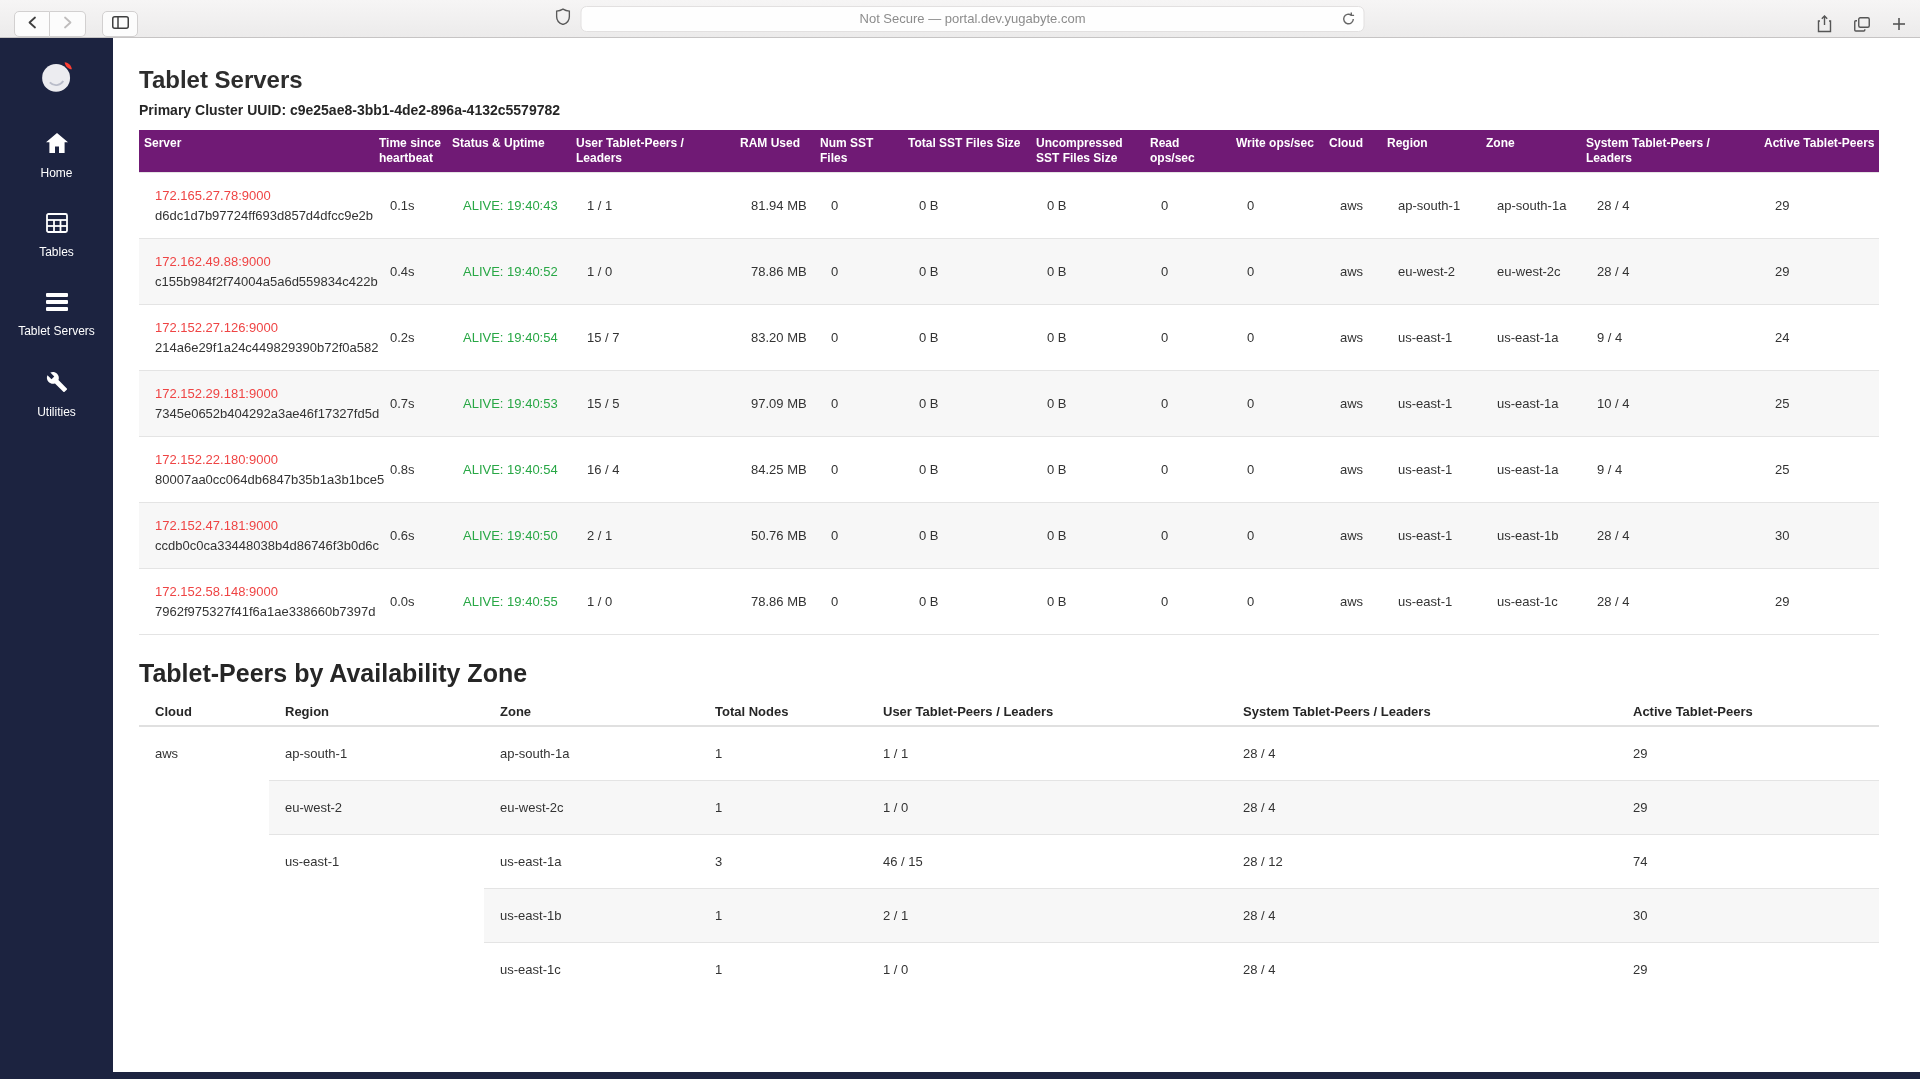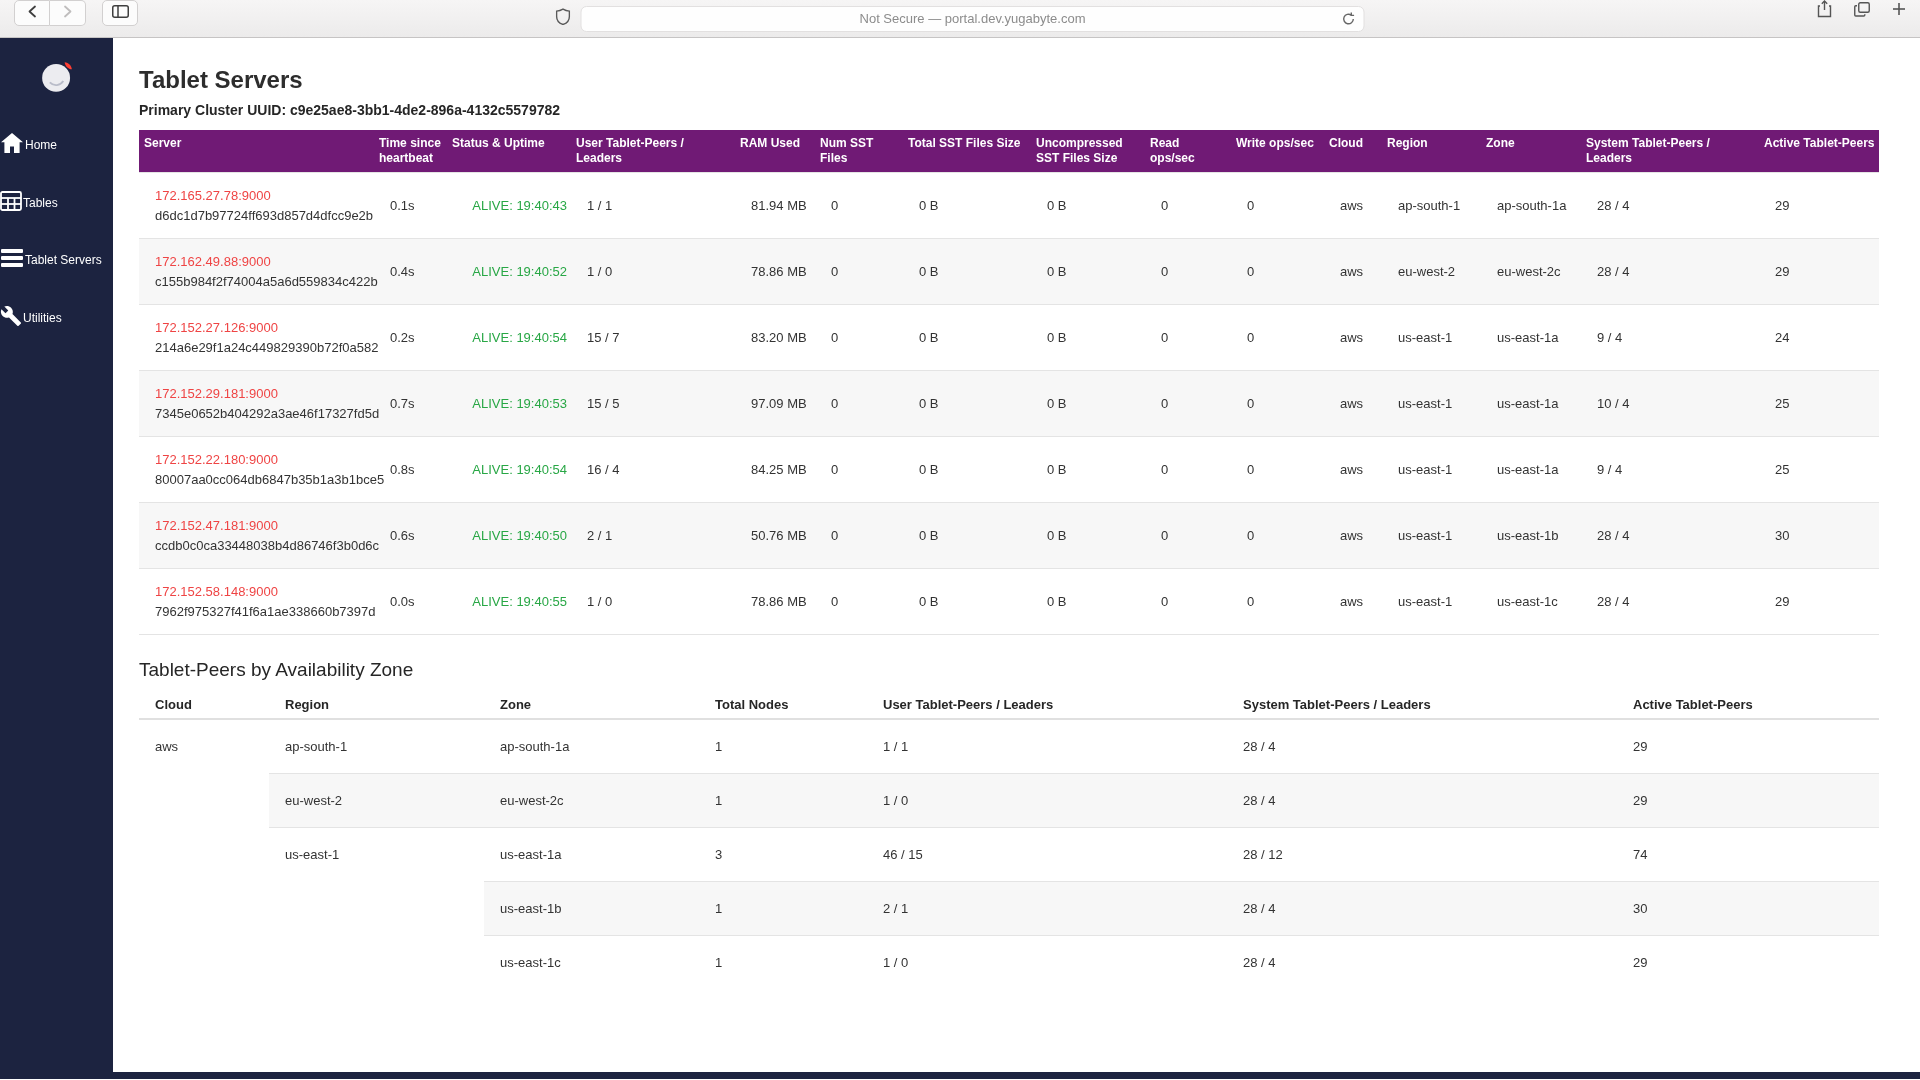--- a/index.html
+++ b/index.html
@@ -2,60 +2,60 @@
 <html><head>
 <meta charset="utf-8">
 <title>Tablet Servers</title>
 <style>
   * { box-sizing: border-box; }
   html, body { width: 1920px; height: 1080px; margin: 0; overflow: hidden;
     font-family: "Liberation Sans", "DejaVu Sans", sans-serif; color: #333; background: #fff; }
 
   
   .browser-toolbar { position: relative; height: 38px; background: linear-gradient(#f6f5f5, #ecebeb);
-    border-bottom: 1px solid #c6c4c4; display: flex; align-items: flex-start; padding: 0 14px; }
+    border-bottom: 1px solid #c6c4c4; display: flex; align-items: flex-end; padding: 0 14px; }
   .tb-group { display: flex; align-items: center; }
   .tb-btn { width: 36px; height: 26px; background: #fcfcfc; border: 1px solid #d2d0d0;
     display: flex; align-items: center; justify-content: center; cursor: default; }
   .tb-btn.first { border-radius: 5px 0 0 5px; }
   .tb-btn.last { border-radius: 0 5px 5px 0; border-left: none; }
   .tb-btn.single { border-radius: 5px; margin-left: 16px; }
   .url-wrap { position: absolute; left: 50%; top: 50%; transform: translate(-50%, -50%);
     display: flex; align-items: center; gap: 10px; }
   .url-field { position: relative; width: 784px; height: 26px; background: #fefefe;
     border: 1px solid #e2e0e0; border-radius: 6px; display: flex; align-items: center; justify-content: center; }
   .url-text { font-size: 13px; color: #8c8c8c; }
   .reload { position: absolute; right: 8px; top: 5px; }
   .tb-right { margin-left: auto; display: flex; align-items: center; gap: 22px; }
 
   
   .app { display: flex; height: 1041px; position: relative; }
   .sidebar { width: 113px; flex-shrink: 0; background: #1C2340; display: flex; flex-direction: column;
     align-items: center; }
   .logo { margin-top: 21px; }
-  .nav-item { margin-top: 33px; display: flex; flex-direction: row; align-items: center; gap: 1px;
+  .nav-item { margin-top: 33px; display: flex; flex-direction: column; align-items: center; gap: 8px;
     color: #fff; cursor: pointer; width: 100%; }
   .nav-label { font-size: 12px; color: #fff; }
 
   .content { flex: 1; padding: 0 14px 0 26px; overflow: hidden; background: #fff; }
   h1.page-title { margin: 28px 0 8px; font-size: 24px; font-weight: 700; color: #2d2d2d; }
   h2.cluster-heading { margin: 0 0 12px; font-size: 14px; font-weight: 700; color: #262626; }
-  h2.zones-heading { margin: 24px 0 10px; font-size: 19px; font-weight: 400; color: #262626; }
+  h2.zones-heading { margin: 24px 0 10px; font-size: 25px; font-weight: 700; color: #262626; }
 
   
   table { border-collapse: collapse; width: 1740px; table-layout: fixed; }
   .t1 { border-bottom: 1px solid #e4e4e4; }
   .t1 th { background: #701a75; color: #fff; font-size: 12px; font-weight: 700; text-align: left;
     vertical-align: top; padding: 6px 4px 6px 5px; line-height: 1.25; }
   .t1 td { font-size: 13px; padding: 15px 4px 15px 16px; border-top: 1px solid #e4e4e4;
     vertical-align: middle; white-space: nowrap; }
   .t1 tbody tr:nth-child(even) { background: #f7f7f7; }
   a.addr { color: #ef4444; text-decoration: none; display: block; margin-bottom: 5px; }
   .uuid { color: #333; }
-  .alive { color: #28A745; text-align: right; }
+  .alive { color: #28A745; }
 
   .t2 th { text-align: left; font-size: 13px; font-weight: 700; color: #262626;
     padding: 6px 4px 6px 16px; border-bottom: 2px solid #e0e0e0; }
   .t2 td { font-size: 13px; padding: 19px 4px 19px 16px; border-top: 1px solid #e4e4e4; vertical-align: top; }
   .t2 tbody tr:nth-child(even) { background: #f7f7f7; }
   .t2 td[rowspan] { background: #fff; }
 
   .footer-bar { position: absolute; left: 0; right: 0; bottom: 0; height: 7px; background: #1C2340; z-index: 40; }
 </style>
 </head>

